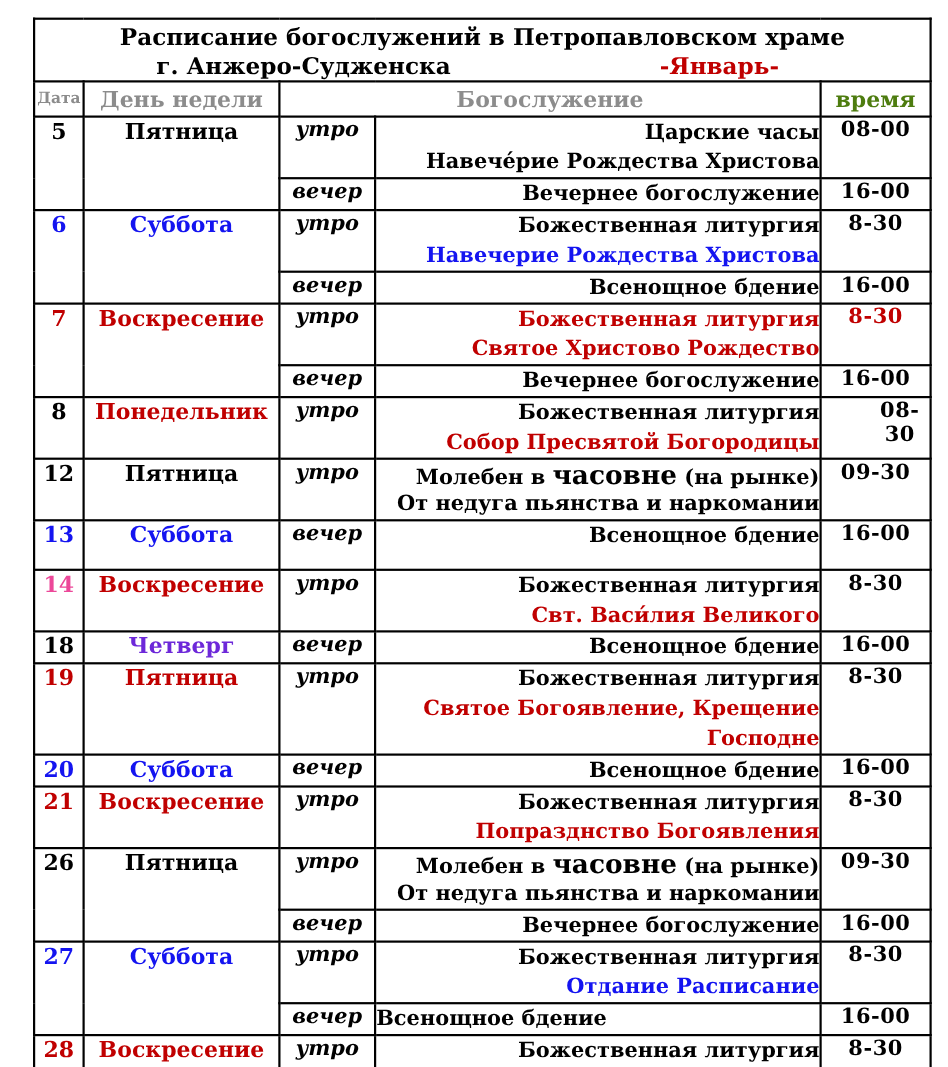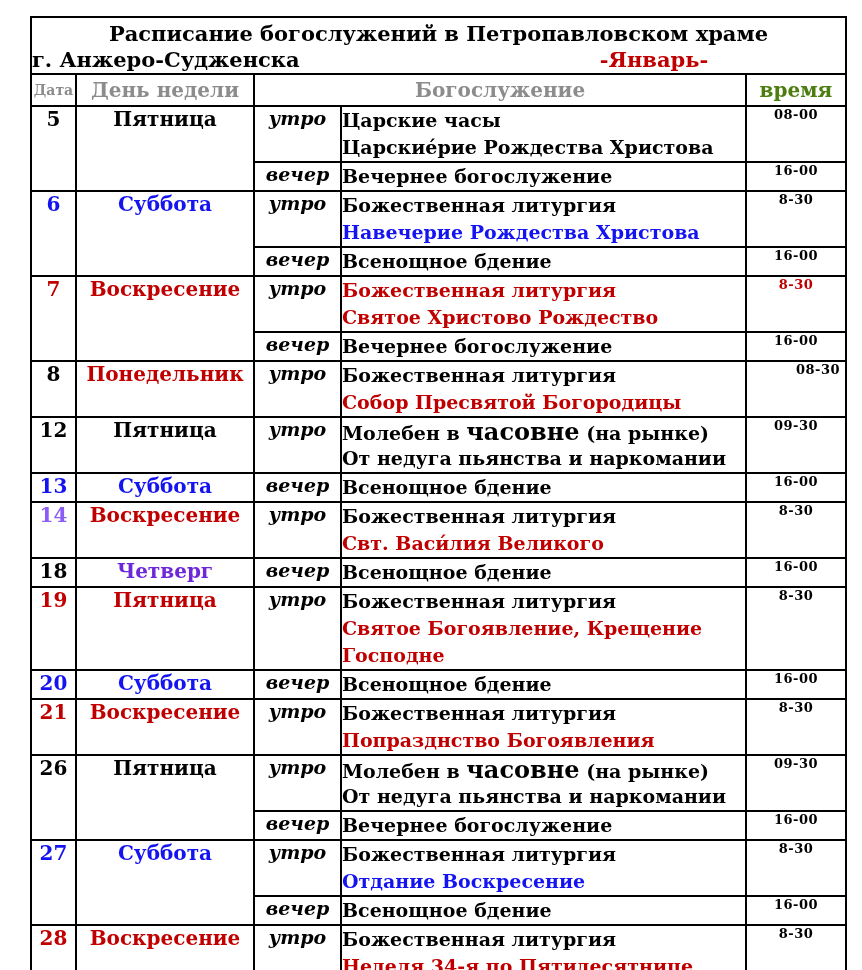--- a/index.html
+++ b/index.html
@@ -24,34 +24,34 @@
     font-weight: bold;
   }
   .title-cell { height: 54px; border-bottom-width: 2px; }
   .title-line1 {
     text-align: center;
     font-size: 21px;
     line-height: 27px;
     padding-top: 2px;
   }
   .title-line2 { display: flex; font-size: 21px; line-height: 26px; }
-  .title-city  { width: 60%; text-align: left; }
+  .title-city  { width: 60%; text-align: center; }
   .title-month { width: 33%; text-align: center; }
   .hdr-cell { text-align: center; vertical-align: middle; height: 30px; }
   .hdr-date-label { font-size: 14px; }
   .hdr-label { font-size: 20px; }
   .date-cell, .day-cell, .period-cell, .time-cell {
     text-align: center;
     vertical-align: top;
   }
   .date-cell { font-size: 20px; padding-top: 2px; }
   .day-cell  { font-size: 20px; padding-top: 2px; }
   .period-cell { font-style: italic; font-size: 19px; padding-top: 2px; }
-  .time-cell { font-size: 13px; padding-top: 2px; letter-spacing: 0.5px; }
-  .service-cell { font-size: 19px; text-align: left; vertical-align: top; }
+  .time-cell { font-size: 19px; padding-top: 2px; letter-spacing: 0.5px; }
+  .service-cell { font-size: 19px; text-align: right; vertical-align: top; }
   .service-cell.align-left { text-align: left; padding-left: 8px; }
   .service-line { line-height: 27px; height: 27px; white-space: nowrap; }
   .seg-big { font-size: 24px; }
 </style>
 </head>
 <body>
 
 <table id="schedule-table">
   <colgroup>
     <col style="width:45px">
@@ -77,21 +77,21 @@
       <td class="hdr-cell hdr-label" style="color: #4d7c0f;">время</td>
     </tr>
   </tbody>
   <tbody id="schedule-body">
       <tr style="height: 56px;">
         <td class="date-cell" rowspan="2" style="color: rgb(0, 0, 0);">5</td>
         <td class="day-cell" rowspan="2" style="color: rgb(0, 0, 0);">Пятница</td>
         <td class="period-cell">утро</td>
         <td class="service-cell">
           <div class="service-line" style="color: rgb(0, 0, 0);"><span>Царские часы</span></div>
-          <div class="service-line" style="color: rgb(0, 0, 0);"><span>Царские́рие Рождества Христова</span></div>
+          <div class="service-line" style="color: rgb(0, 0, 0);"><span>Навече́рие Рождества Христова</span></div>
         </td>
         <td class="time-cell" style="color: rgb(0, 0, 0);">08-00</td>
       </tr>
       <tr style="height: 29px;">
         <td class="period-cell">вечер</td>
         <td class="service-cell">
           <div class="service-line" style="color: rgb(0, 0, 0);"><span>Вечернее богослужение</span></div>
         </td>
         <td class="time-cell" style="color: rgb(0, 0, 0);">16-00</td>
       </tr>
@@ -142,31 +142,31 @@
       <tr style="height: 56px;">
         <td class="date-cell" rowspan="1" style="color: rgb(0, 0, 0);">12</td>
         <td class="day-cell" rowspan="1" style="color: rgb(0, 0, 0);">Пятница</td>
         <td class="period-cell">утро</td>
         <td class="service-cell">
           <div class="service-line" style="color: rgb(0, 0, 0);"><span>Молебен в </span><span class="seg-big">часовне</span><span> (на рынке)</span></div>
           <div class="service-line" style="color: rgb(0, 0, 0);"><span>От недуга пьянства и наркомании</span></div>
         </td>
         <td class="time-cell" style="color: rgb(0, 0, 0);">09-30</td>
       </tr>
-      <tr style="height: 29px;">
+      <tr style="height: 45px;">
         <td class="date-cell" rowspan="1" style="color: rgb(20, 20, 240);">13</td>
         <td class="day-cell" rowspan="1" style="color: rgb(20, 20, 240);">Суббота</td>
         <td class="period-cell">вечер</td>
         <td class="service-cell">
           <div class="service-line" style="color: rgb(0, 0, 0);"><span>Всенощное бдение</span></div>
         </td>
         <td class="time-cell" style="color: rgb(0, 0, 0);">16-00</td>
       </tr>
       <tr style="height: 56px;">
-        <td class="date-cell" rowspan="1" style="color: #8b5cf6;">14</td>
+        <td class="date-cell" rowspan="1" style="color: #ec4899;">14</td>
         <td class="day-cell" rowspan="1" style="color: rgb(192, 0, 0);">Воскресение</td>
         <td class="period-cell">утро</td>
         <td class="service-cell">
           <div class="service-line" style="color: rgb(0, 0, 0);"><span>Божественная литургия</span></div>
           <div class="service-line" style="color: rgb(192, 0, 0);"><span>Свт. Васи́лия Великого</span></div>
         </td>
         <td class="time-cell" style="color: rgb(0, 0, 0);">8-30</td>
       </tr>
       <tr style="height: 29px;">
         <td class="date-cell" rowspan="1" style="color: rgb(0, 0, 0);">18</td>
@@ -223,21 +223,21 @@
           <div class="service-line" style="color: rgb(0, 0, 0);"><span>Вечернее богослужение</span></div>
         </td>
         <td class="time-cell" style="color: rgb(0, 0, 0);">16-00</td>
       </tr>
       <tr style="height: 56px;">
         <td class="date-cell" rowspan="2" style="color: rgb(20, 20, 240); border-radius: 20px;">27</td>
         <td class="day-cell" rowspan="2" style="color: rgb(20, 20, 240);">Суббота</td>
         <td class="period-cell">утро</td>
         <td class="service-cell">
           <div class="service-line" style="color: rgb(0, 0, 0);"><span>Божественная литургия</span></div>
-          <div class="service-line" style="color: rgb(20, 20, 240);"><span>Отдание Воскресение</span></div>
+          <div class="service-line" style="color: rgb(20, 20, 240);"><span>Отдание Расписание</span></div>
         </td>
         <td class="time-cell" style="color: rgb(0, 0, 0);">8-30</td>
       </tr>
       <tr style="height: 29px;">
         <td class="period-cell">вечер</td>
         <td class="service-cell align-left">
           <div class="service-line" style="color: rgb(0, 0, 0);"><span>Всенощное бдение</span></div>
         </td>
         <td class="time-cell" style="color: rgb(0, 0, 0);">16-00</td>
       </tr>

